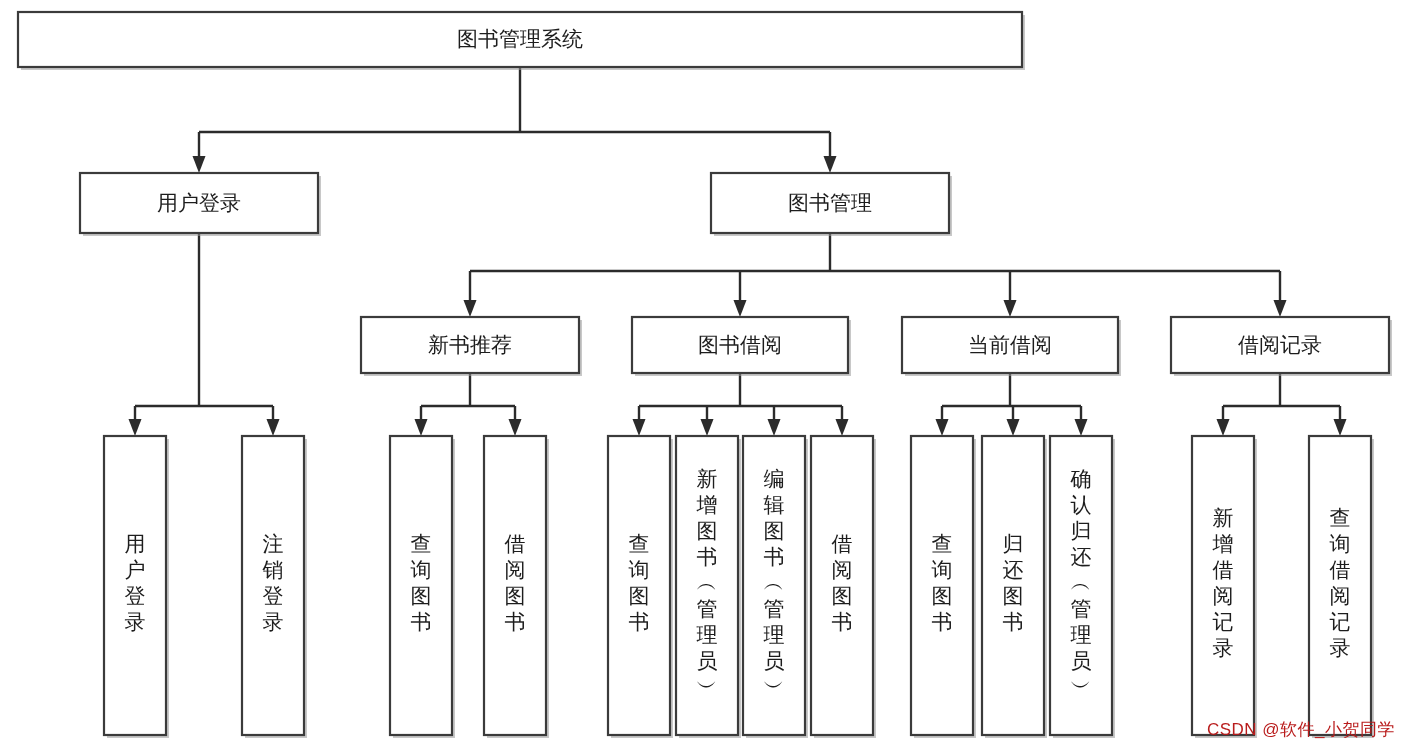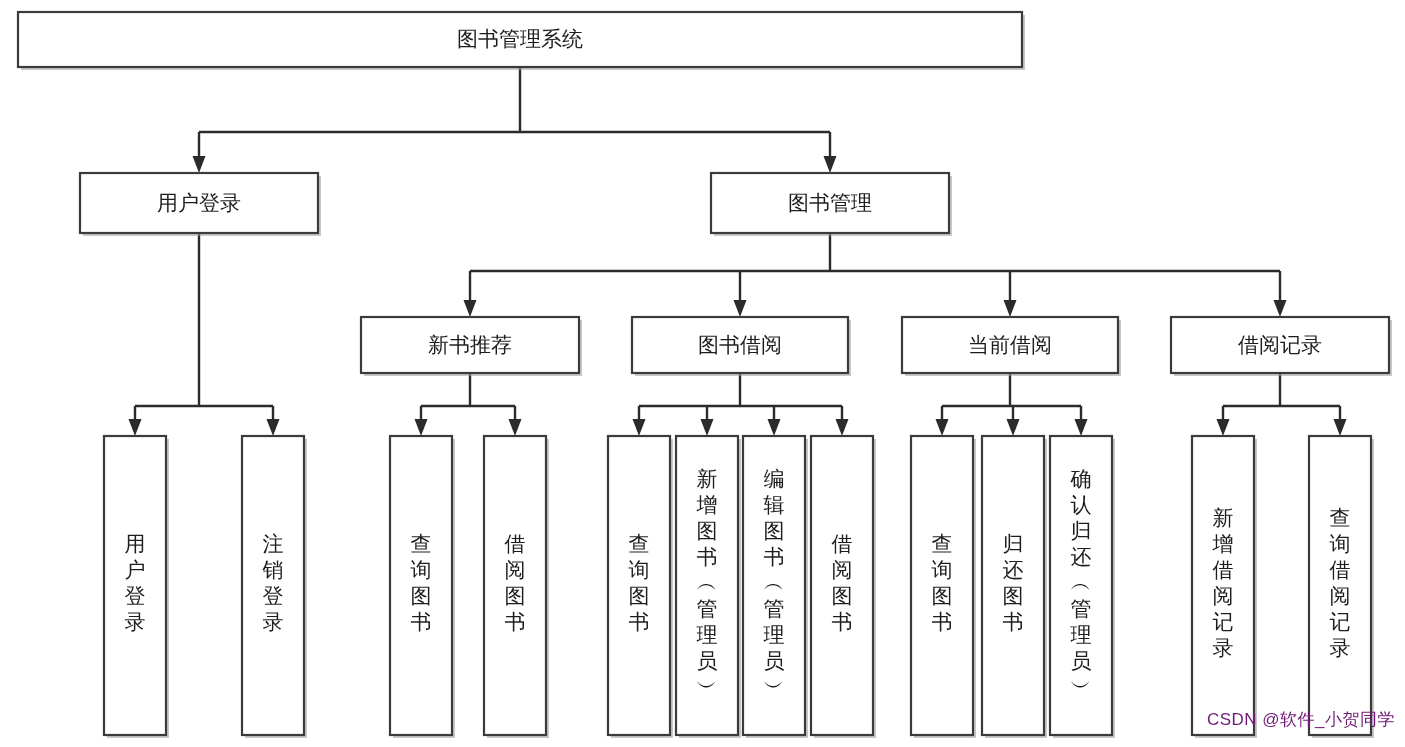--- a/index.html
+++ b/index.html
@@ -56,24 +56,24 @@
   }
   .node-label-vertical {
     font-family: "Liberation Sans", "DejaVu Sans", sans-serif;
     fill: #1d1d1d;
     font-size: 21px;
     text-anchor: middle;
   }
   .watermark {
     position: absolute;
     right: 10px;
-    bottom: 16px;
+    bottom: 6px;
     font-family: "Liberation Sans", "DejaVu Sans", sans-serif;
     font-size: 17px;
-    color: #701a75;
+    color: #b91c1c;
     white-space: nowrap;
     letter-spacing: 0.5px;
     user-select: none;
   }
 </style>
 </head>
 <body>
 
 <div id="diagram-root">
   <svg class="diagram" id="diagram-svg" viewBox="0 0 1405 747" xmlns="http://www.w3.org/2000/svg">

